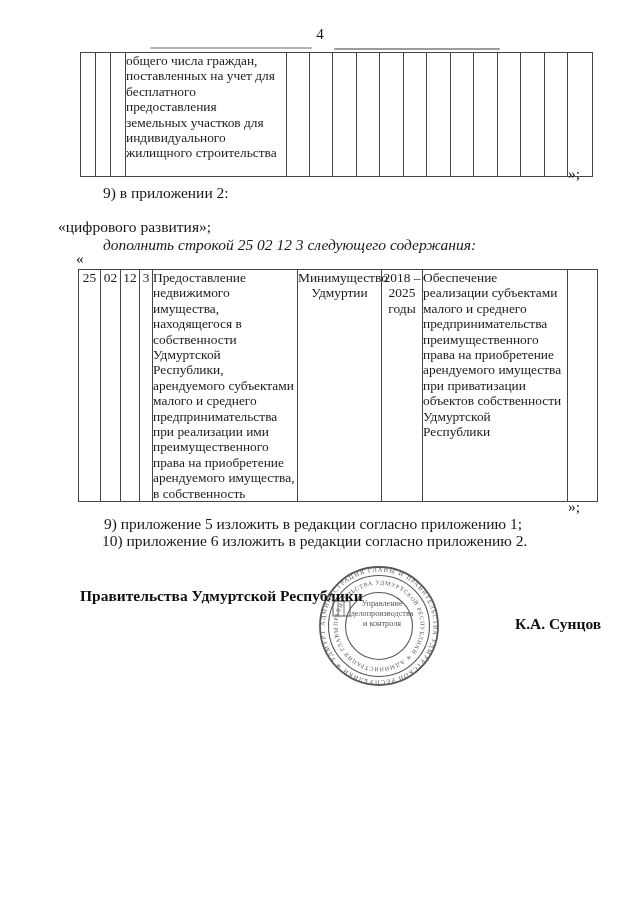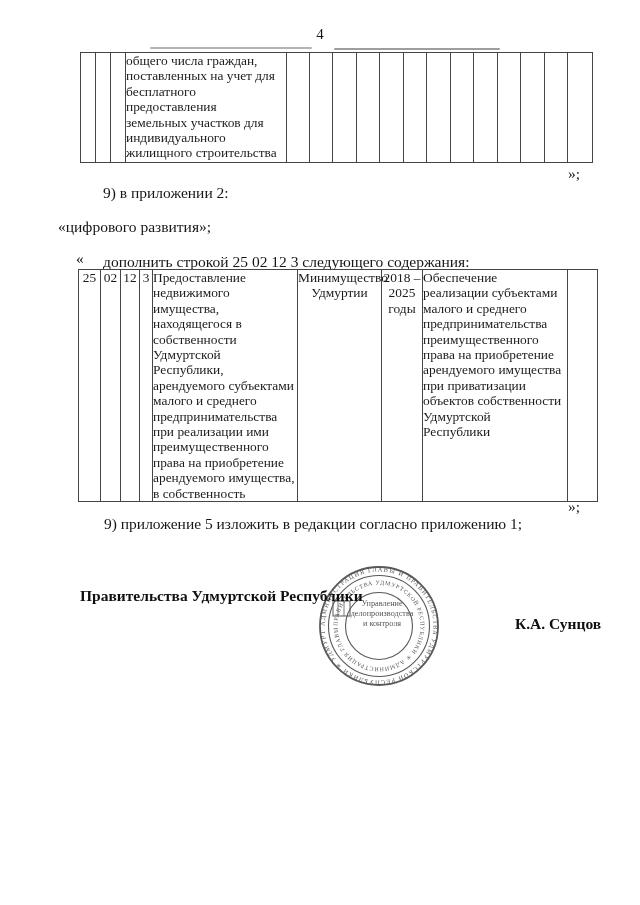--- a/index.html
+++ b/index.html
@@ -29,21 +29,21 @@
 </head>
 <body>
 
 <div id="page">
 
   <div class="abs" style="left:0;right:0;top:26px;text-align:center;font-size:15px;">4</div>
 
   <div class="artifact" style="left:150px;top:47px;width:162px;height:2px;background:#b3b3b3;"></div>
   <div class="artifact" style="left:334px;top:48px;width:166px;height:2px;background:#9d9d9d;"></div>
 
-  <table class="doc abs" style="left:80px;top:52px;width:513px;height:111px;">
+  <table class="doc abs" style="left:80px;top:52px;width:513px;height:125px;">
     <colgroup>
       <col style="width:15px">
         <col style="width:15px">
         <col style="width:15px">
       <col style="width:161px">
       <col style="width:23px">
         <col style="width:23px">
         <col style="width:24px">
       <col style="width:23px">
         <col style="width:24px">
@@ -84,21 +84,21 @@
     </tr>
   </tbody>
     </table>
 
   <div class="abs quote" style="left:568px;top:165px;">»;</div>
 
   <div class="abs body-text" style="left:103px;top:184px;">9) в приложении 2:</div>
 
   <div class="abs body-text" style="left:58px;top:218px;">«цифрового развития»;</div>
 
-  <div class="abs body-text" style="left:103px;top:253px;">дополнить строкой 25 02 12 3 следующего содержания:</div>
+  <div class="abs body-text" style="left:103px;top:236px;font-style:italic;">дополнить строкой 25 02 12 3 следующего содержания:</div>
 
   <div class="abs quote" style="left:76px;top:250px;">«</div>
 
   <table class="doc abs" style="left:78px;top:269px;width:519px;height:228px;border-radius:15px;">
     <colgroup>
       <col style="width:22px">
         <col style="width:20px">
         <col style="width:19px">
         <col style="width:13px">
       <col style="width:145px">
@@ -145,20 +145,21 @@
 Удмуртской
 Республики</td>
       <td></td>
     </tr>
   </tbody>
     </table>
 
   <div class="abs quote" style="left:568px;top:498px;">»;</div>
 
   <div class="abs body-text" style="left:104px;top:515px;">9) приложение 5 изложить в редакции согласно приложению 1;</div>
+  <div class="abs body-text" style="left:102px;top:532px;">10) приложение 6 изложить в редакции согласно приложению 2.</div>
 
   <div class="abs sig" style="left:80px;top:587px;">Правительства Удмуртской Республики</div>
   <div class="abs sig" style="left:515px;top:615px;">К.А. Сунцов</div>
 
   <svg id="stamp" class="abs" style="left:314px;top:561px;" width="130" height="130" viewBox="0 0 130 130">
     <defs>
       <path id="ring-outer" d="M 65,65 m -54.5,0 a 54.5,54.5 0 1,1 109,0 a 54.5,54.5 0 1,1 -109,0"></path>
       <path id="ring-inner" d="M 65,65 m -41.5,0 a 41.5,41.5 0 1,1 83,0 a 41.5,41.5 0 1,1 -83,0"></path>
     </defs>
     <circle cx="65" cy="65" r="59" fill="none" stroke="#414141" stroke-width="1.8"></circle>

